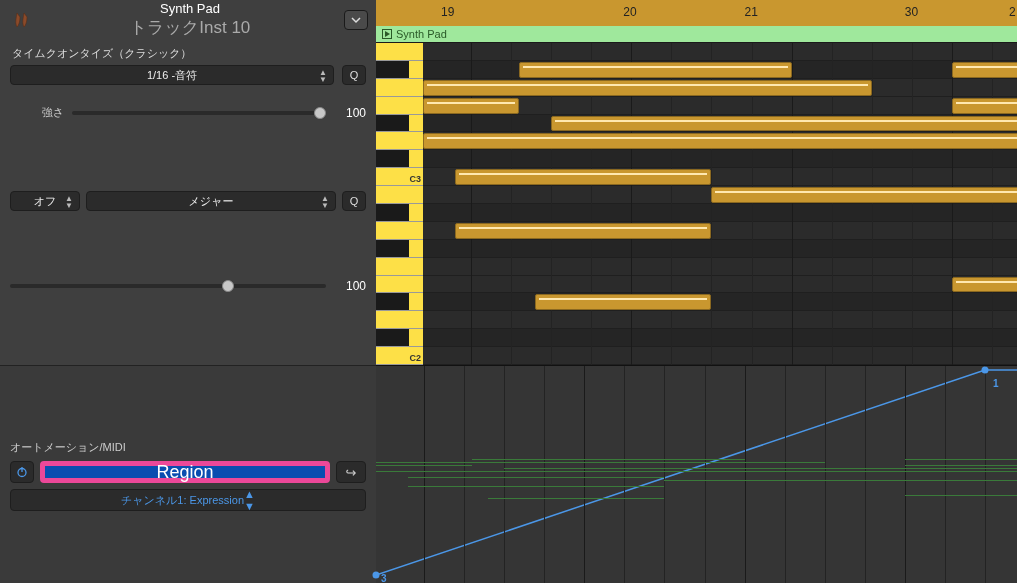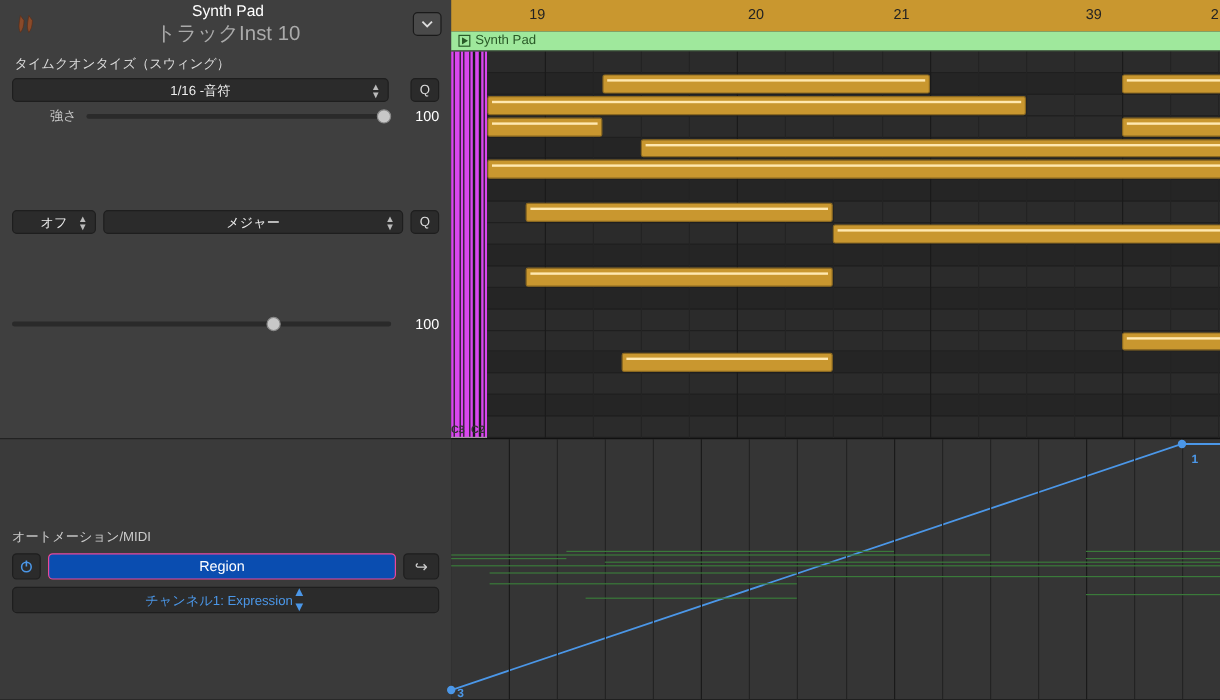--- a/index.html
+++ b/index.html
@@ -7,50 +7,50 @@
 .app{display:flex;width:100%;height:100%}
 .sidebar{width:376px;height:100%;background:#3f3f3f;display:flex;flex-direction:column}
 .header{display:flex;align-items:center;padding:4px 8px;background:#3f3f3f;height:40px}
 .header .icon-box{width:28px;height:28px;display:flex;align-items:center;justify-content:center}
 .header .titles{flex:1;text-align:center}
 .header .titles .t1{color:#fff;font-size:13px}
 .header .titles .t2{color:#aaa;font-size:17px}
 .dropdown-btn{width:24px;height:20px;border:1px solid #1a1a1a;border-radius:4px;background:#4a4a4a;display:flex;align-items:center;justify-content:center;cursor:pointer}
 .section{padding:6px 10px}
 .section-label{color:#ddd;font-size:11px;margin-bottom:4px;padding-left:2px}
-.row{display:flex;align-items:center;gap:18px;margin-bottom:4px}
+.row{display:flex;align-items:center;gap:8px;margin-bottom:20px}
 .select{flex:1;height:20px;background:#2b2b2b;border:1px solid #1e1e1e;border-radius:4px;display:flex;align-items:center;justify-content:center;color:#eee;position:relative;cursor:pointer}
 .select .updown{position:absolute;right:6px;top:3px;font-size:8px;line-height:7px;color:#bbb}
 .q-btn{width:24px;height:20px;background:#2b2b2b;border:1px solid #1e1e1e;border-radius:4px;display:flex;align-items:center;justify-content:center;cursor:pointer;color:#ddd}
 .slider-row{display:flex;align-items:center;gap:8px;margin-bottom:3px}
 .slider-row .label{width:54px;text-align:right;color:#ccc}
 .slider-track{flex:1;height:4px;background:#2a2a2a;border-radius:2px;position:relative;cursor:pointer}
 .slider-thumb{position:absolute;top:-4px;width:12px;height:12px;border-radius:50%;background:#c8c8c8;border:1px solid #888}
 .slider-val{width:32px;text-align:right;color:#fff;font-size:12px}
 .spacer{flex:1}
 .gap{height:56px}
 .scale-row{display:flex;gap:6px}
 .scale-row .select.small{flex:0 0 70px}
 .velocity-track{flex:1;height:4px;background:#2a2a2a;border-radius:2px;position:relative;cursor:pointer}
 .automation{background:#3a3a3a;border-top:1px solid #222;padding:8px 10px;height:218px}
 .auto-label{color:#ccc;margin-top:66px;margin-bottom:6px}
 .auto-row{display:flex;gap:6px;margin-bottom:6px}
 .power-btn{width:24px;height:22px;background:#2b2b2b;border:1px solid #1e1e1e;border-radius:4px;display:flex;align-items:center;justify-content:center;cursor:pointer}
-.region-btn{flex:1;height:22px;background:#0a4db0;border:1px solid #ec4899;border-radius:4px;color:#fff;display:flex;align-items:center;justify-content:center;cursor:pointer;font-size:12px}
+.region-btn{flex:1;height:22px;background:#0a4db0;border:5px solid #ec4899;border-radius:4px;color:#fff;display:flex;align-items:center;justify-content:center;cursor:pointer;font-size:18px}
 .arrow-btn{width:30px;height:22px;background:#2b2b2b;border:1px solid #1e1e1e;border-radius:4px;display:flex;align-items:center;justify-content:center;cursor:pointer;font-size:13px}
 .channel-select{height:22px;background:#2b2b2b;border:1px solid #1e1e1e;border-radius:4px;display:flex;align-items:center;justify-content:center;color:#4b97e8;cursor:pointer;position:relative}
 .editor{flex:1;height:100%;display:flex;flex-direction:column;position:relative}
 .ruler{height:26px;background:#3a3a3a;display:flex;position:relative}
 .ruler-fill{position:absolute;left:0;top:0;height:100%;background:#c9972f;display:flex}
 .bar-num{position:absolute;top:5px;color:#222;font-size:12px;font-weight:500}
 .region-strip{height:17px;background:#9fe89c;display:flex;align-items:center;padding-left:6px;gap:4px;border-bottom:1px solid #1a1a1a}
 .play-icon{width:10px;height:10px;border:1px solid #2a5a28;display:flex;align-items:center;justify-content:center}
 .region-name{color:#2a5a28;font-size:11px}
 .piano-roll{flex:1;display:flex;min-height:0}
-.keys{width:30px;background:#d946ef;display:flex;flex-direction:row}
+.keys{width:47px;background:#fde047;display:flex;flex-direction:column}
 .key{flex:1;border-bottom:1px solid #999;position:relative}
 .key.black::after{content:"";position:absolute;left:0;top:0;width:70%;height:100%;background:#1a1a1a}
 .key .octlabel{position:absolute;right:2px;bottom:1px;font-size:9px;color:#333;font-weight:bold}
 .grid{flex:1;position:relative;background:#2b2b2b;overflow:hidden}
 .grid-row{position:absolute;left:0;right:0;border-bottom:1px solid #1f1f1f}
 .grid-row.dark{background:#252525}
 .vline{position:absolute;top:0;bottom:0;width:1px;background:#1a1a1a}
 .vline.minor{background:#232323}
 .note{position:absolute;height:15px;background:#c9972f;border:1px solid #8a6820;border-radius:2px}
 .note .vel{position:absolute;left:3px;right:3px;top:3px;height:2px;background:#ffe8b0}
@@ -76,21 +76,21 @@
         <div class="t2">トラックInst 10</div>
       </div>
       <div class="dropdown-btn">
         <svg width="10" height="8" viewBox="0 0 10 8">
             <path d="M1 2 L5 6 L9 2" fill="none" stroke="#ddd" stroke-width="1.5"></path>
           </svg>
       </div>
     </div>
 
     <div class="section">
-      <div class="section-label">タイムクオンタイズ（スウィング）</div>
+      <div class="section-label">タイムクオンタイズ（クラシック）</div>
       <div class="row">
         <div class="select">
           <span>1/16 -音符</span>
           <span class="updown">▲<br>▼</span>
         </div>
         <div class="q-btn">Q</div>
       </div>
       <div class="slider-row">
         <div class="label">強さ</div>
         <div class="slider-track">
@@ -148,21 +148,21 @@
     </div>
   </div>
 
   <div class="editor">
     <div class="ruler">
       <div class="ruler-fill" style="width:100%"></div>
       <div id="ruler-nums">
           <div class="bar-num" style="left: 65px;">19</div>
           <div class="bar-num" style="left: 208.325px; margin-left: 39px;">20</div>
           <div class="bar-num" style="left: 368.575px;">21</div>
-          <div class="bar-num" style="left: 528.825px;">39</div>
+          <div class="bar-num" style="left: 528.825px;">30</div>
           <div class="bar-num" style="left: 633px;">2</div>
         </div>
     </div>
     <div class="region-strip">
       <div class="play-icon">
         <svg width="6" height="6" viewBox="0 0 6 6">
             <path d="M1 0 L6 3 L1 6 Z" fill="#2a5a28"></path>
           </svg>
       </div>
       <div class="region-name">Synth Pad</div>

